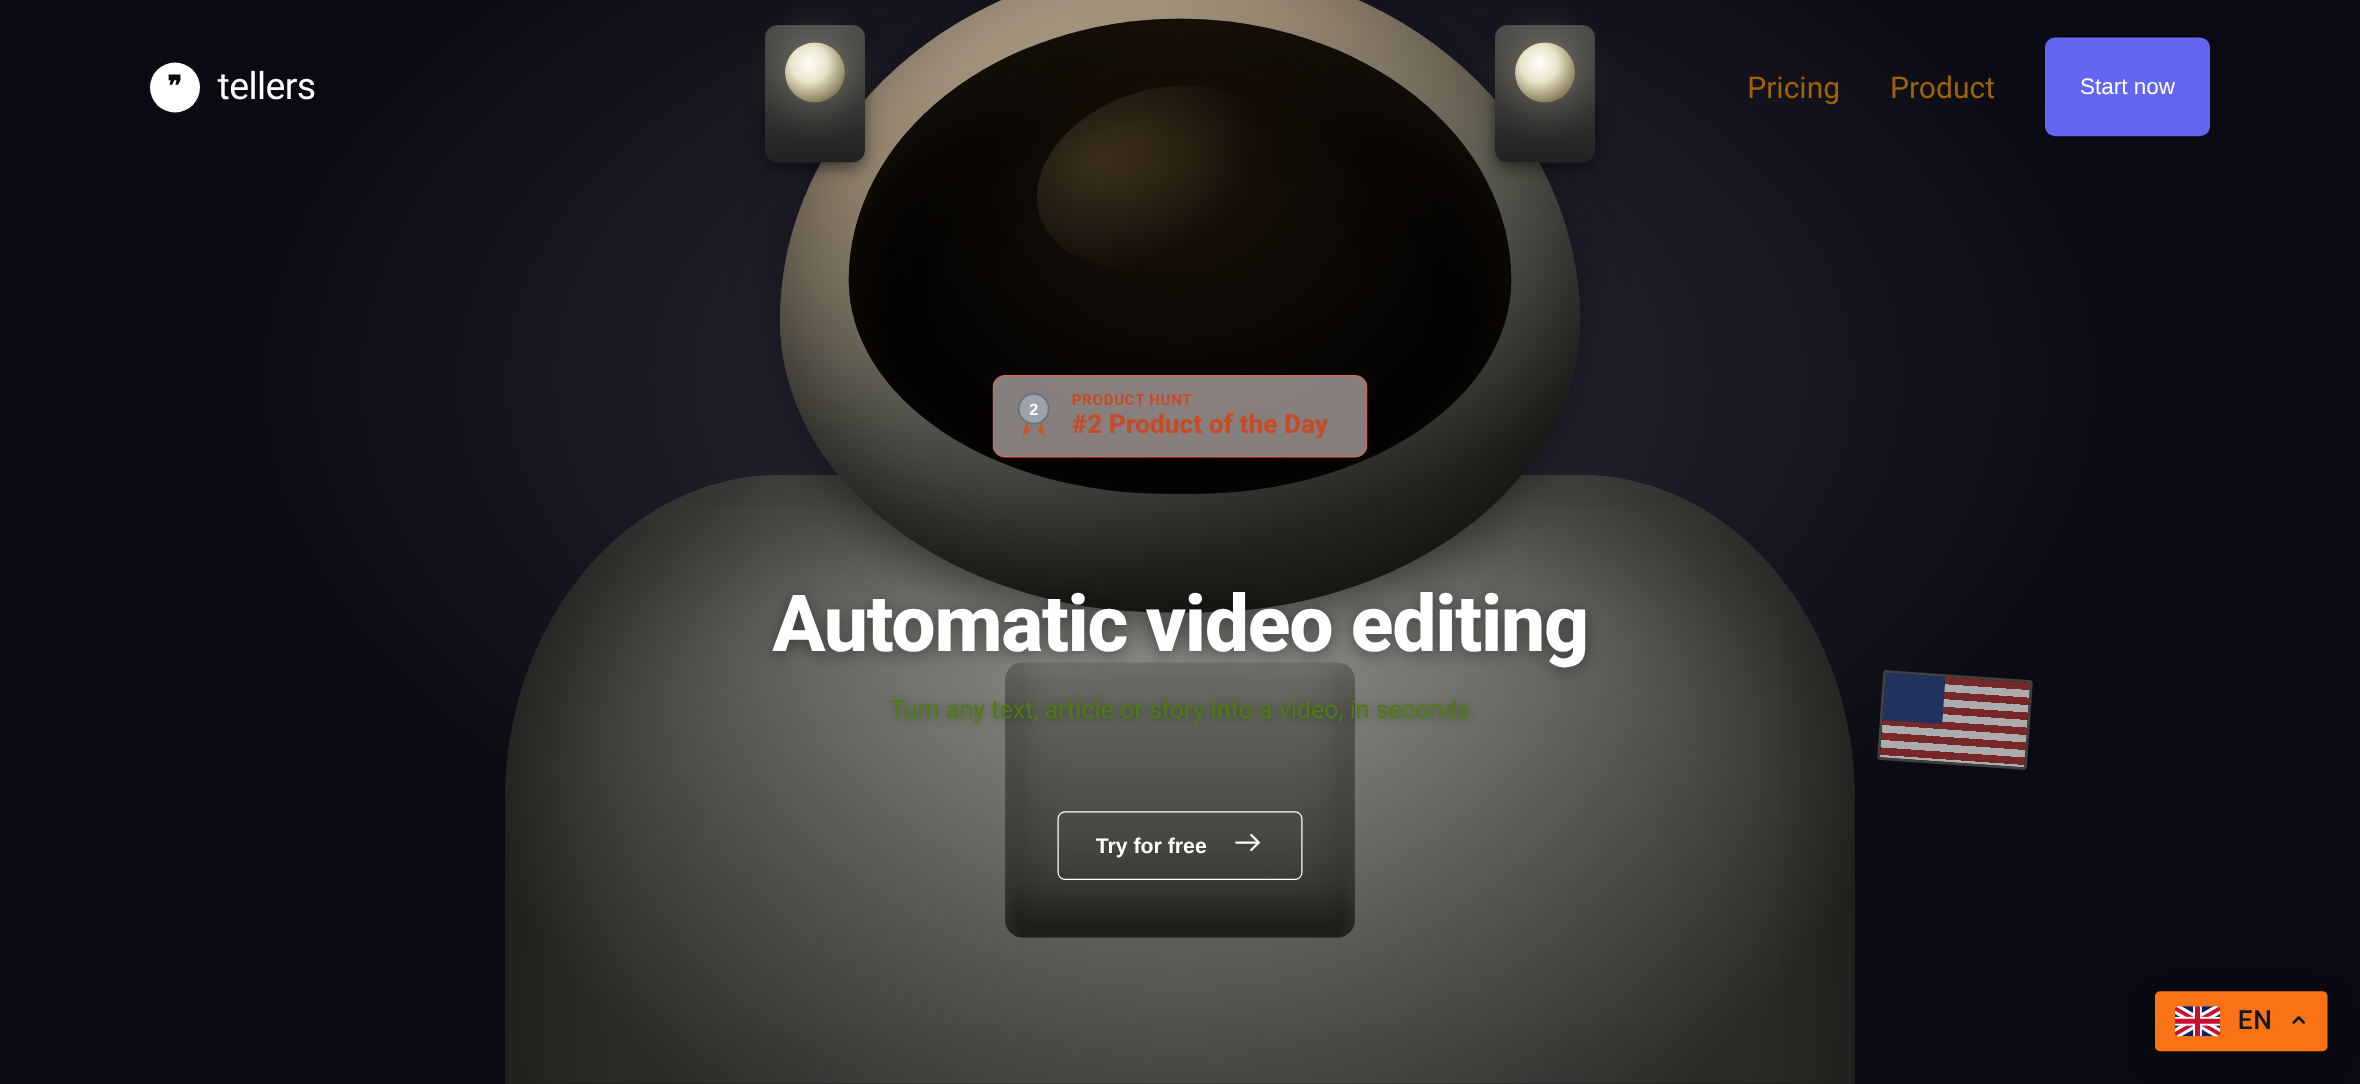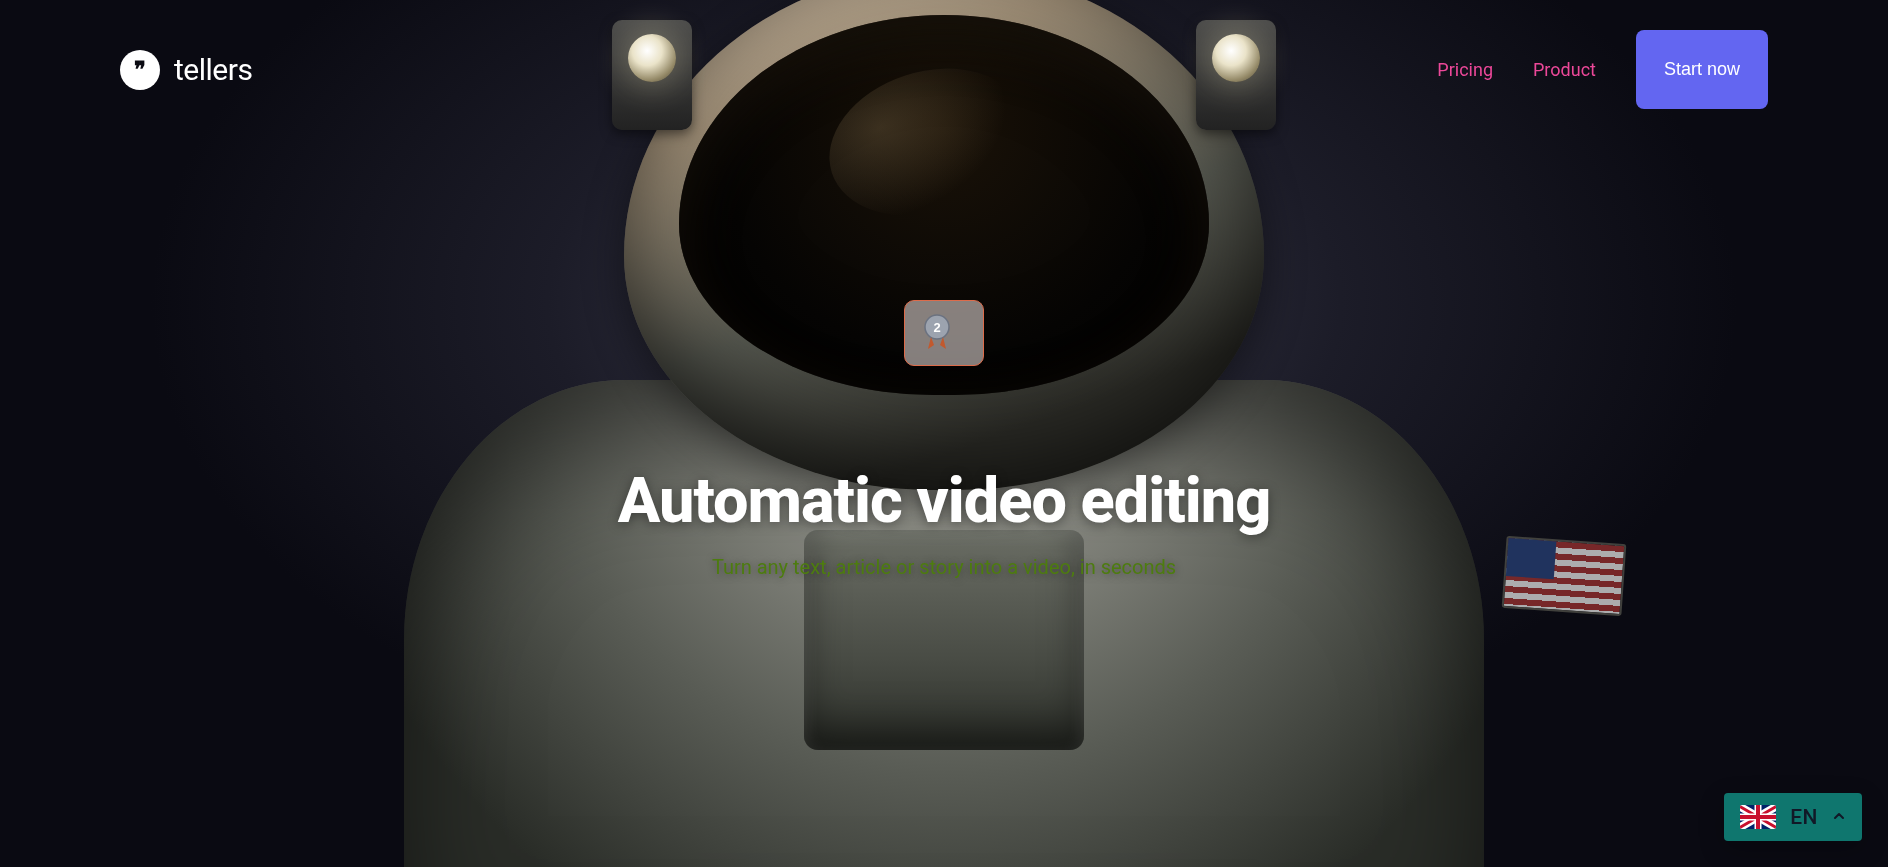--- a/index.html
+++ b/index.html
@@ -166,22 +166,22 @@
       font-weight: 400;
       letter-spacing: -0.5px;
     }
 
     .nav-right {
       display: flex;
       align-items: center;
       gap: 40px;
     }
     .nav-link {
-      color: #ec4899;
-      font-size: 18px;
+      color: #a16207;
+      font-size: 24px;
       cursor: pointer;
       text-align: right;
     }
     .start-btn {
       background: #6366f1;
       color: #fff;
       font-size: 18px;
       padding: 29px 28px;
       border-radius: 8px;
       cursor: pointer;
@@ -256,21 +256,21 @@
       padding: 16px 30px;
       border-radius: 6px;
       cursor: pointer;
     }
 
     
     .lang {
       position: absolute;
       right: 26px;
       bottom: 26px;
-      background: #0f766e;
+      background: #f97316;
       color: #111827;
       display: flex;
       align-items: center;
       gap: 14px;
       padding: 12px 16px;
       border-radius: 4px;
       box-shadow: 0 8px 24px rgba(0,0,0,0.25);
       cursor: pointer;
       z-index: 20;
     }
@@ -340,25 +340,38 @@
 <div class="center">
   <div class="ph-badge">
     <span class="ph-medal">
       <svg width="32" height="40" viewBox="0 0 32 40">
         <circle cx="16" cy="14" r="12" fill="#9ca3af" stroke="#6b7280" stroke-width="1.5"></circle>
         <text x="16" y="19" text-anchor="middle" font-size="13" font-weight="700" fill="#fff" font-family="Arial">2</text>
         <path d="M10 24 L7 36 L13 32 Z" fill="#c2592d"></path>
         <path d="M22 24 L25 36 L19 32 Z" fill="#c2592d"></path>
       </svg>
     </span>
+    <div class="ph-text">
+      <span class="ph-label">PRODUCT HUNT</span>
+      <span class="ph-title">#2 Product of the Day</span>
+    </div>
   </div>
 
   <h1 class="headline">Automatic video editing</h1>
   <p class="subhead">Turn any text, article or story into a video, in seconds</p>
 
+  <button class="cta">
+    <span>Try for free</span>
+    <span>
+      <svg width="24" height="16" viewBox="0 0 24 16" fill="none" stroke="#fff" stroke-width="1.8" stroke-linecap="round" stroke-linejoin="round">
+        <line x1="2" y1="8" x2="20" y2="8"></line>
+        <polyline points="14,2 20,8 14,14"></polyline>
+      </svg>
+    </span>
+  </button>
 </div>
 
 <div class="lang">
   <div class="flag-mini">
     <div class="uk-bg"></div>
     <div class="uk-x1"></div>
       <div class="uk-x2"></div>
     <div class="uk-r1"></div>
       <div class="uk-r2"></div>
     <div class="uk-cross-v"></div>

